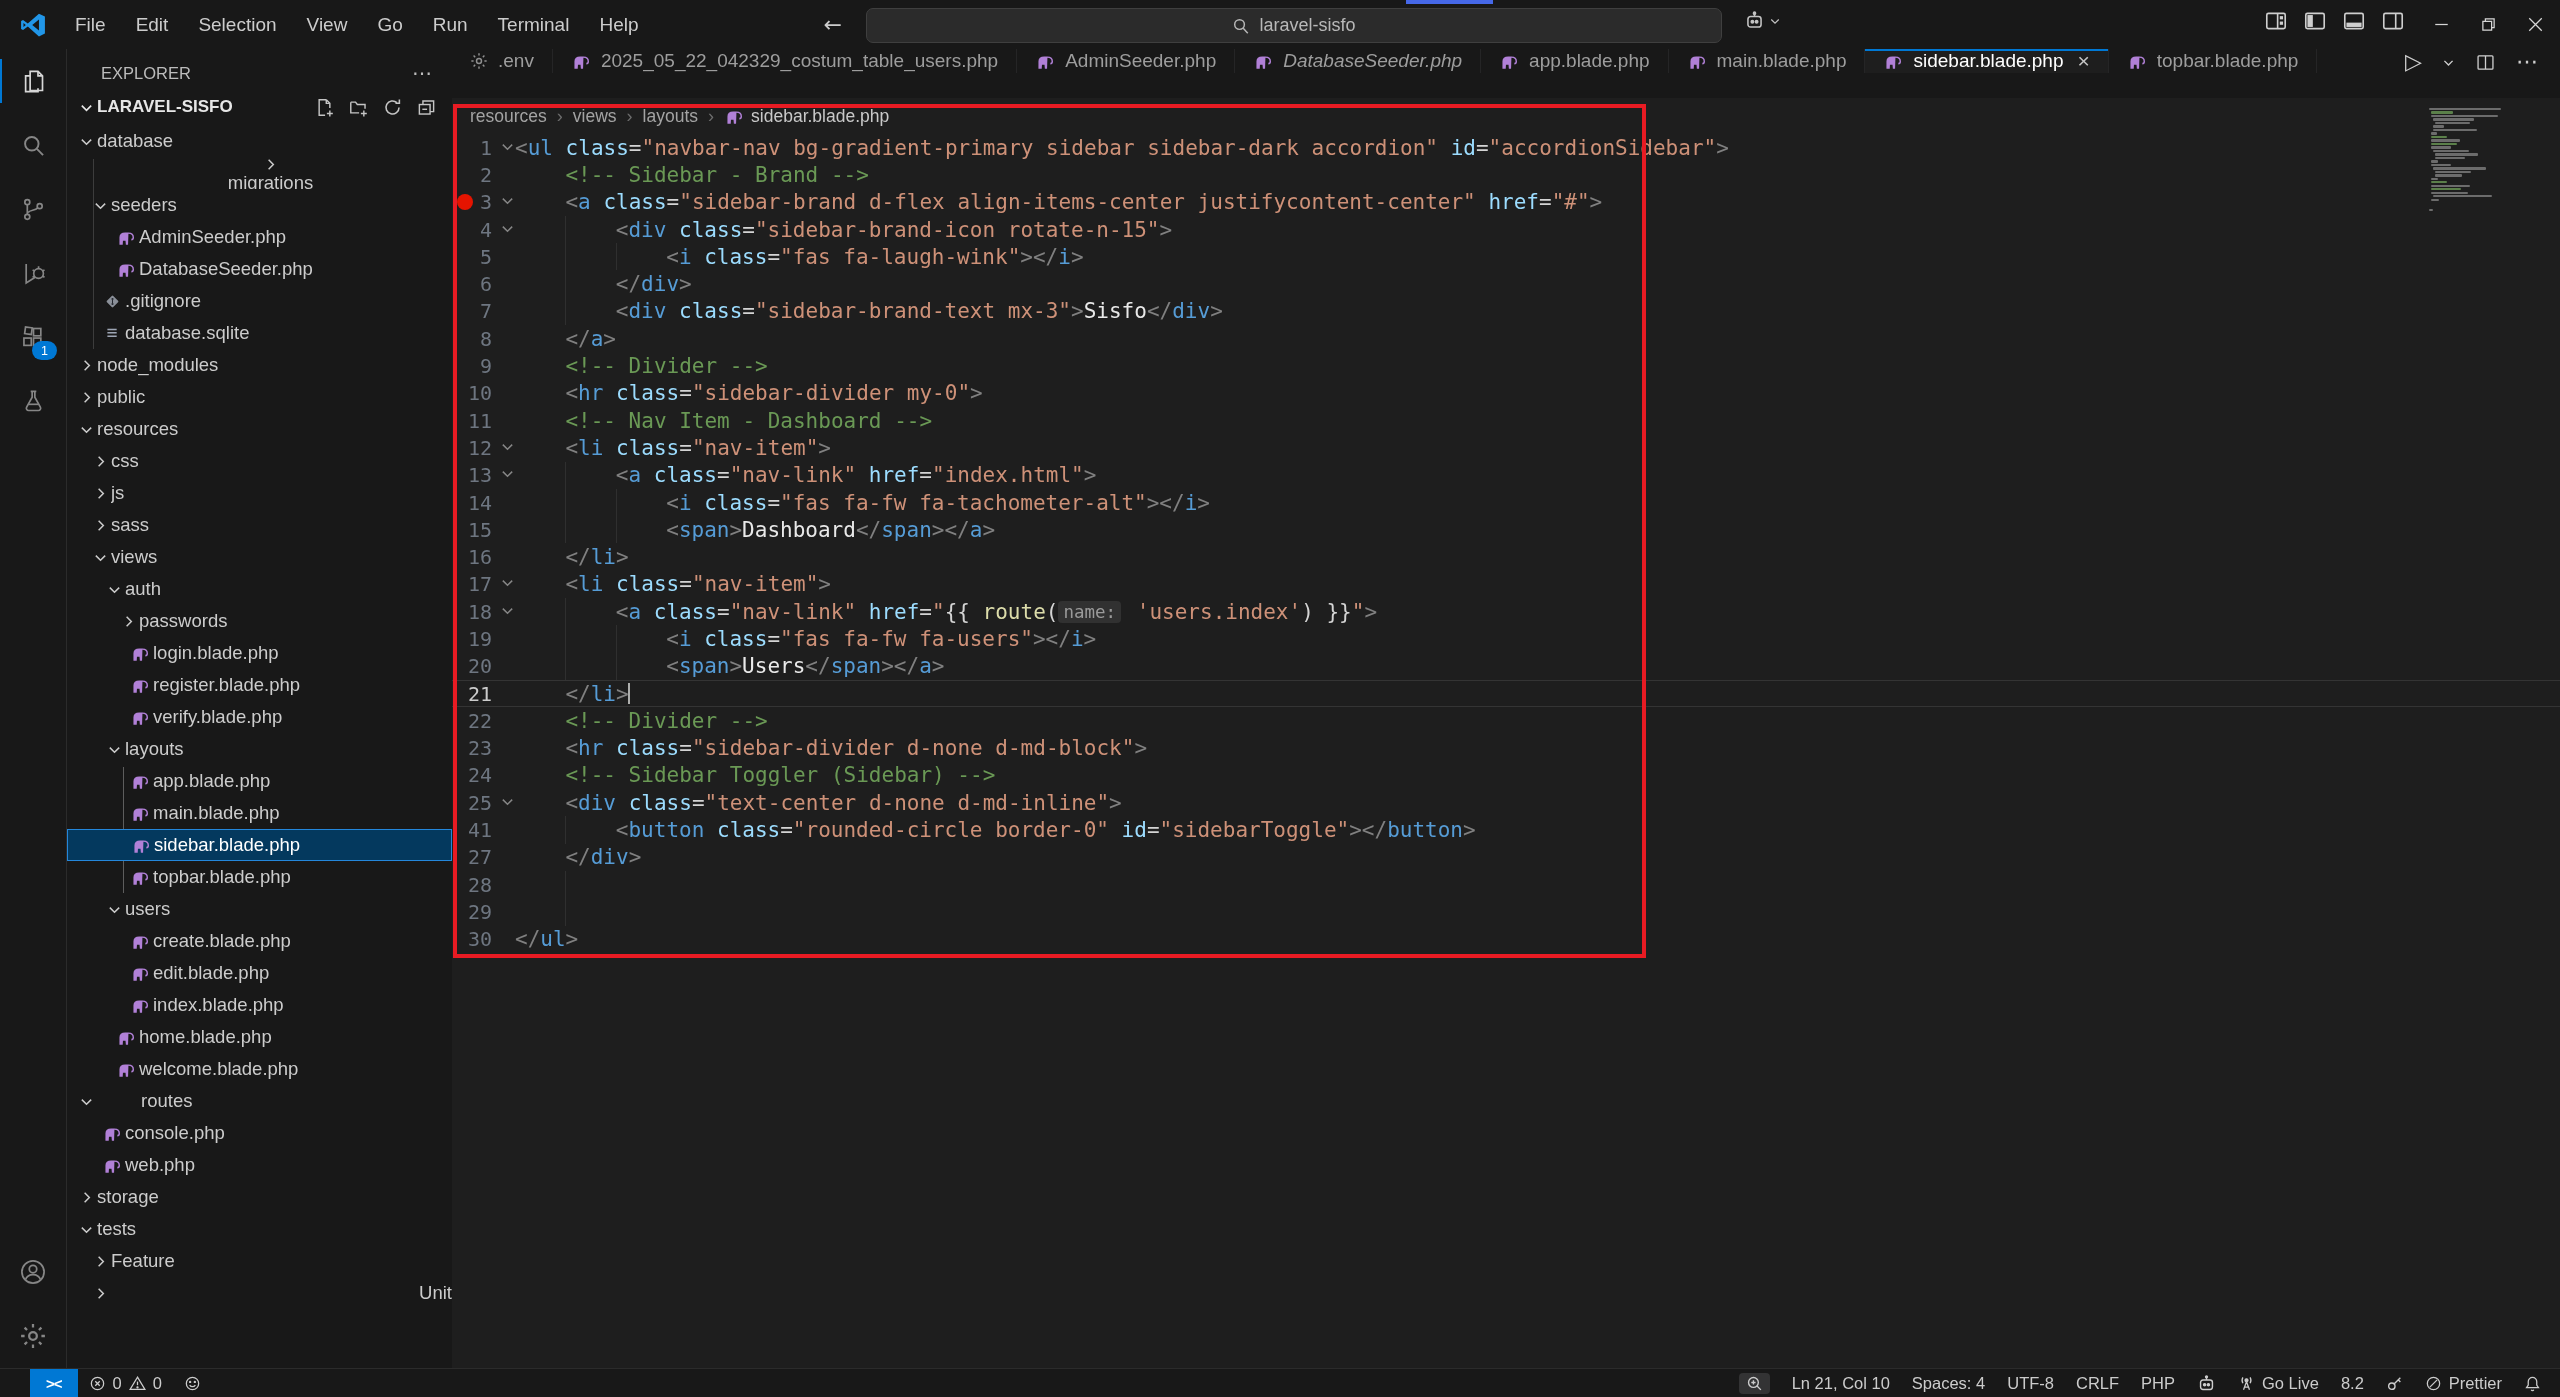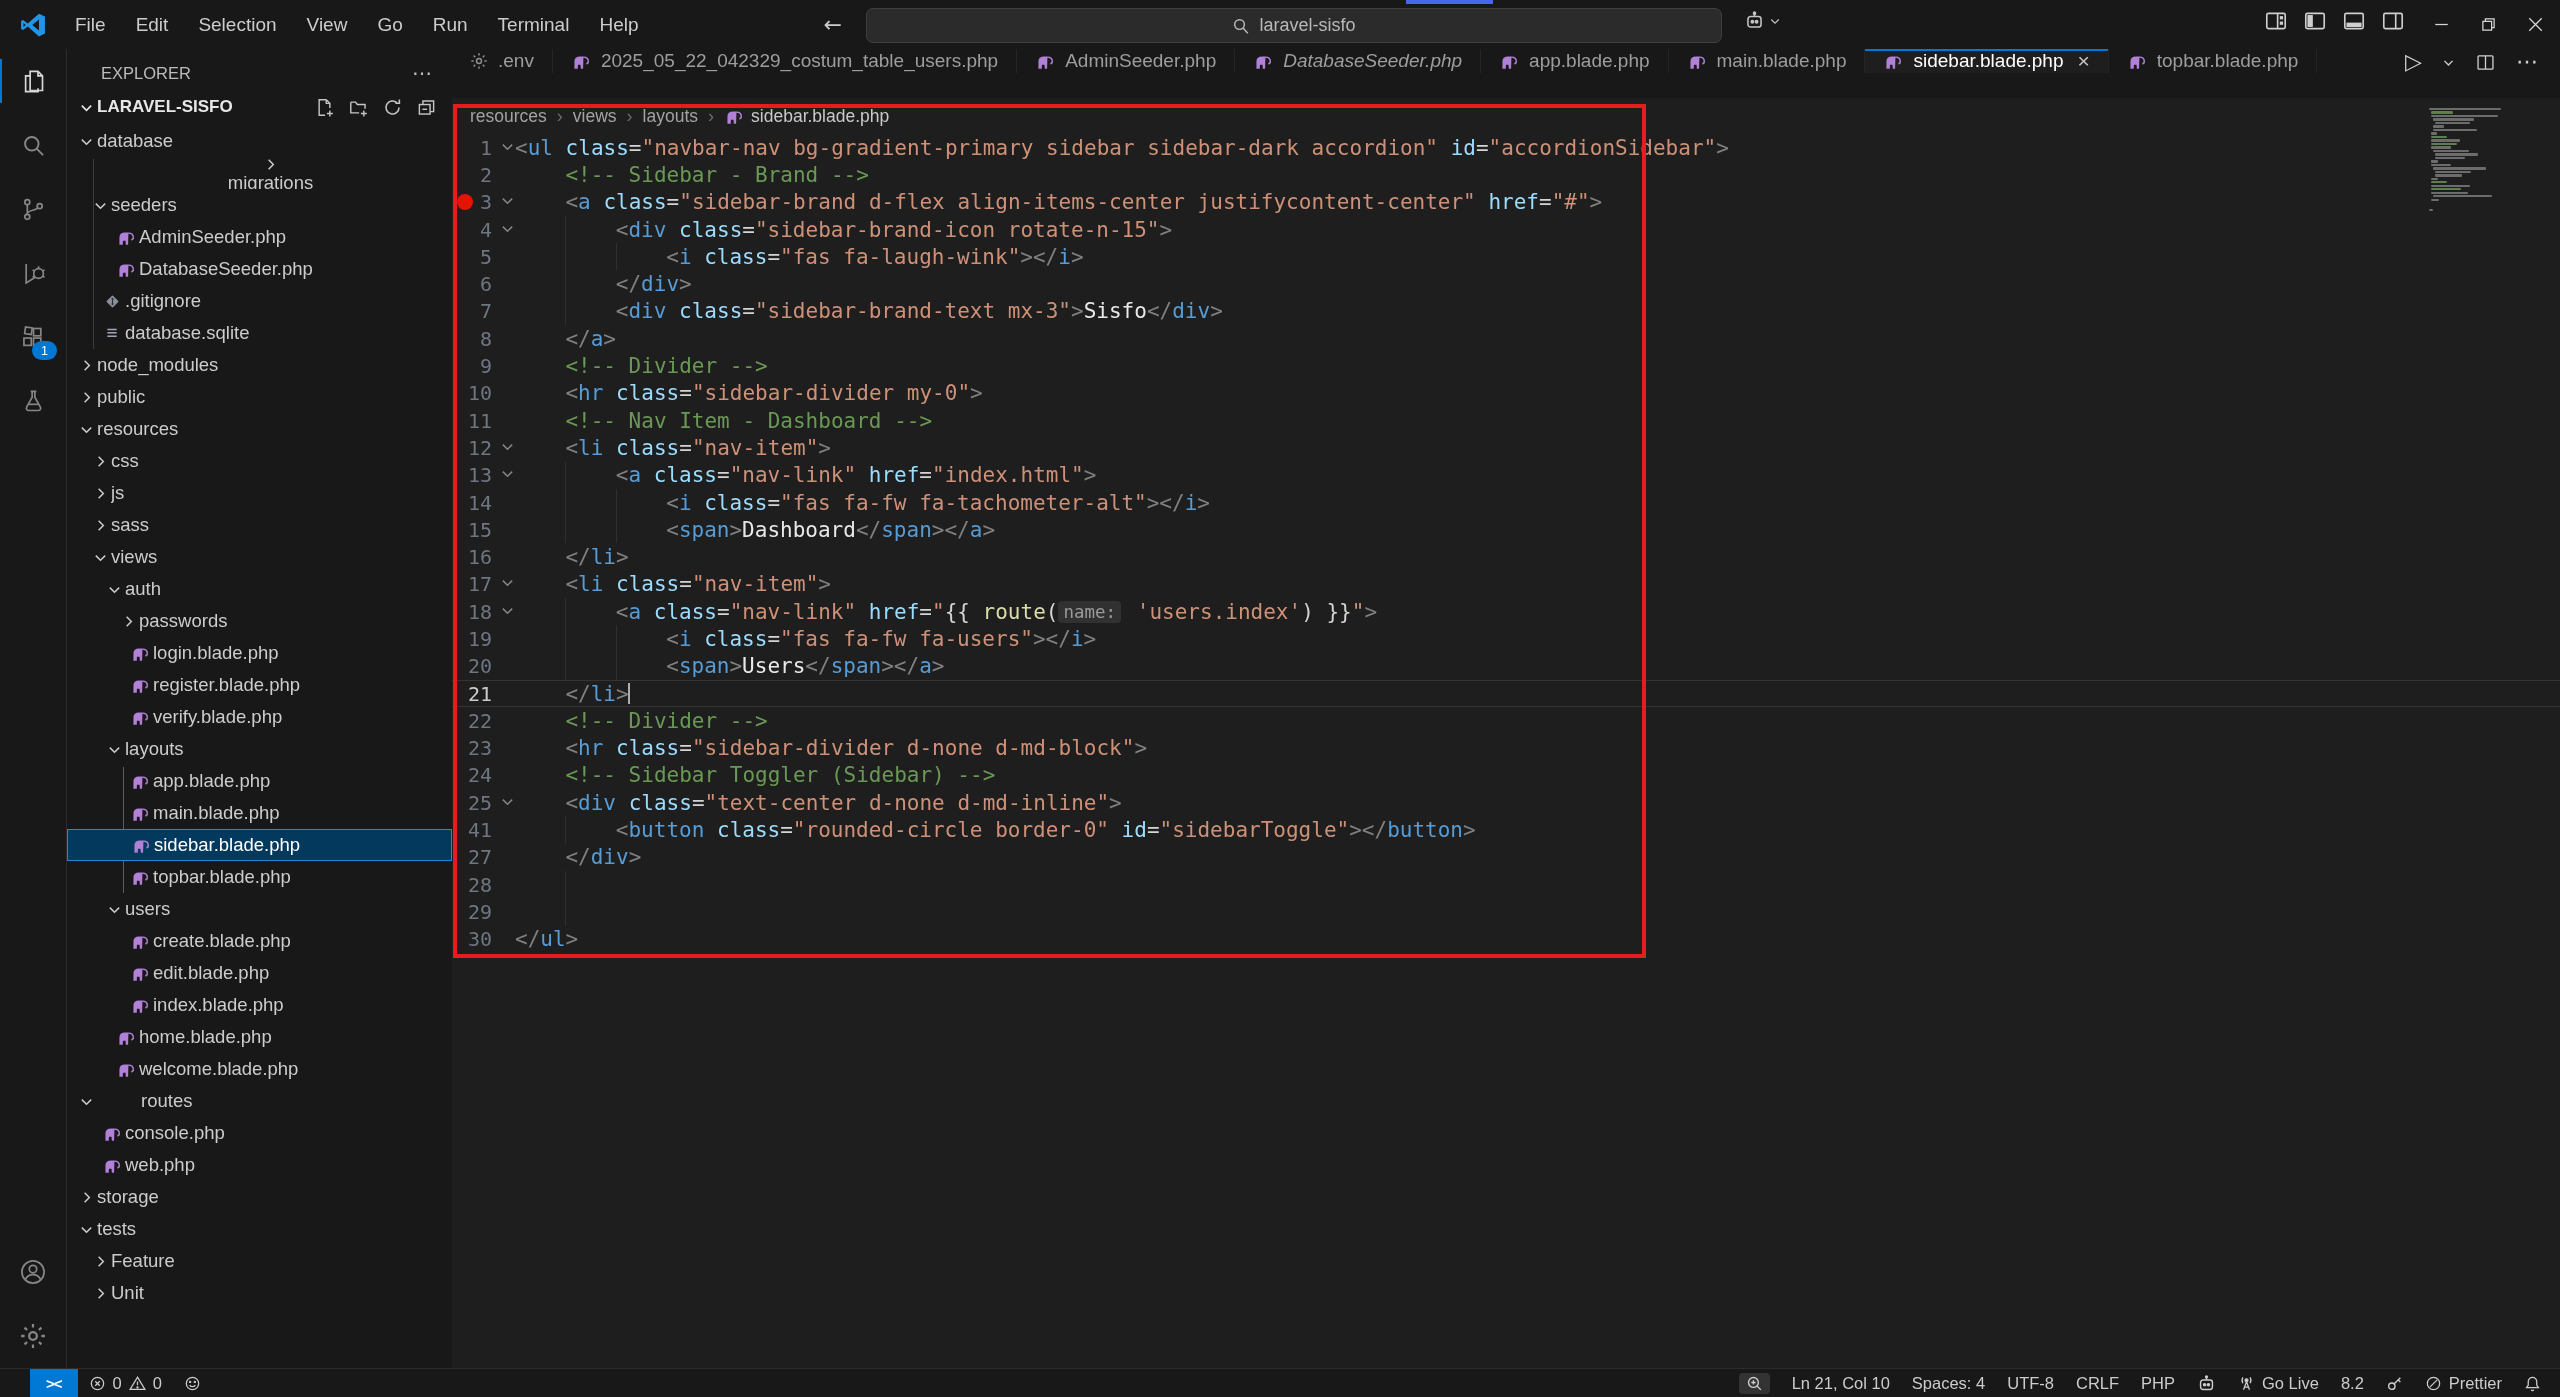--- a/index.html
+++ b/index.html
@@ -597,21 +597,21 @@
           <span class="tlabel">tests</span>
         </div>
         <div class="trow" style="padding-left: 22px;">
           <span class="chev">
             <svg width="15" height="15" viewBox="0 0 16 16" fill="none" stroke="currentColor" stroke-width="1.6">
               <path d="M6 3l5 5-5 5"></path>
             </svg>
           </span>
           <span class="tlabel">Feature</span>
         </div>
-        <div class="trow" style="padding-left: 22px;">
+        <div class="trow" style="padding-left: 22px; justify-content: space-between;">
           <span class="chev">
             <svg width="15" height="15" viewBox="0 0 16 16" fill="none" stroke="currentColor" stroke-width="1.6">
               <path d="M6 3l5 5-5 5"></path>
             </svg>
           </span>
           <span class="tlabel">Unit</span>
         </div>
       </div>
   </div>
 

